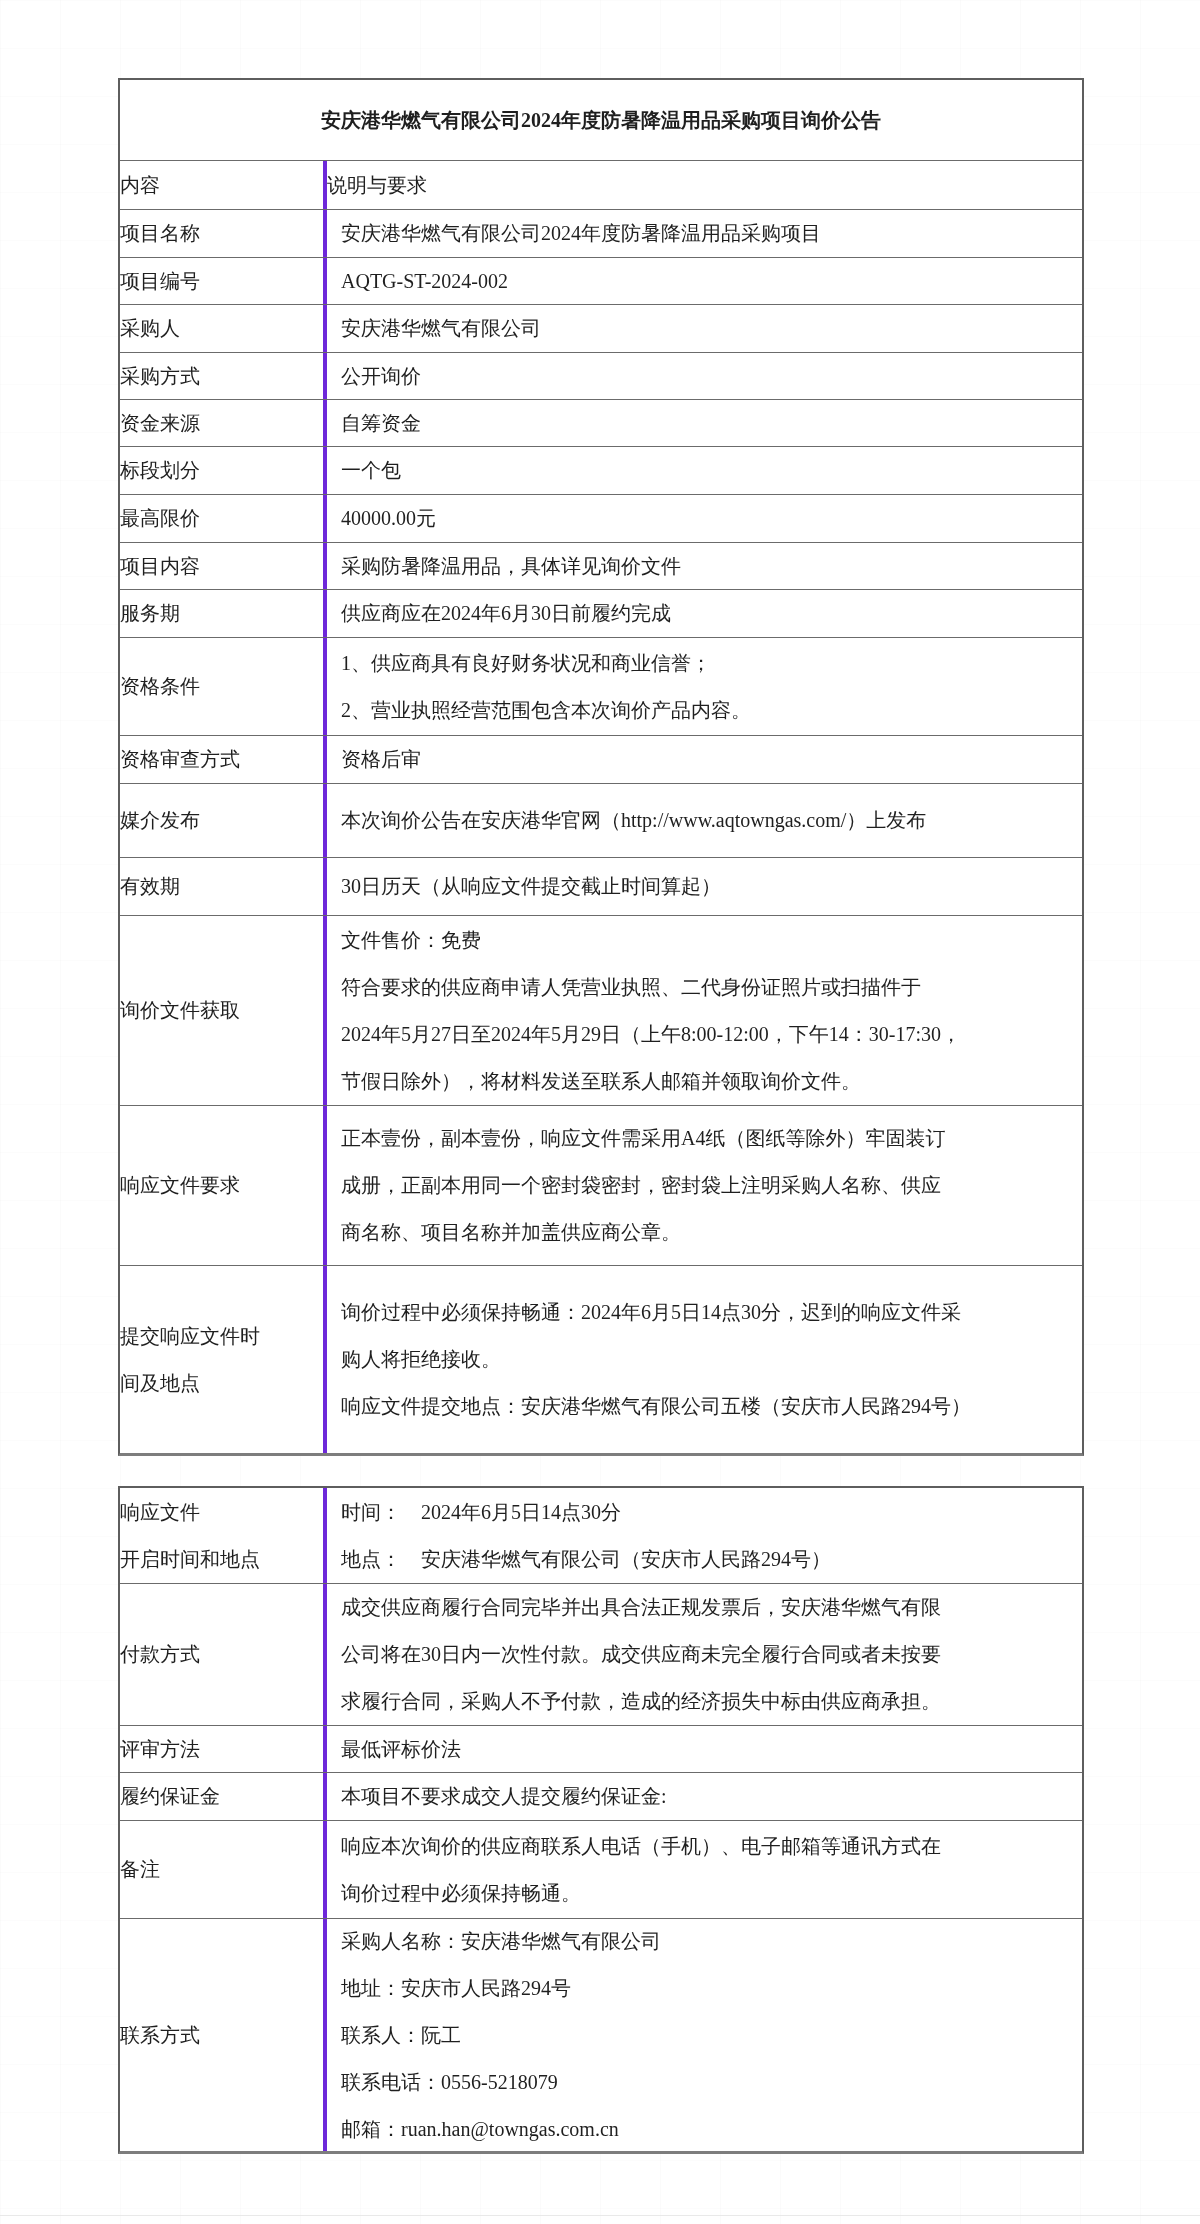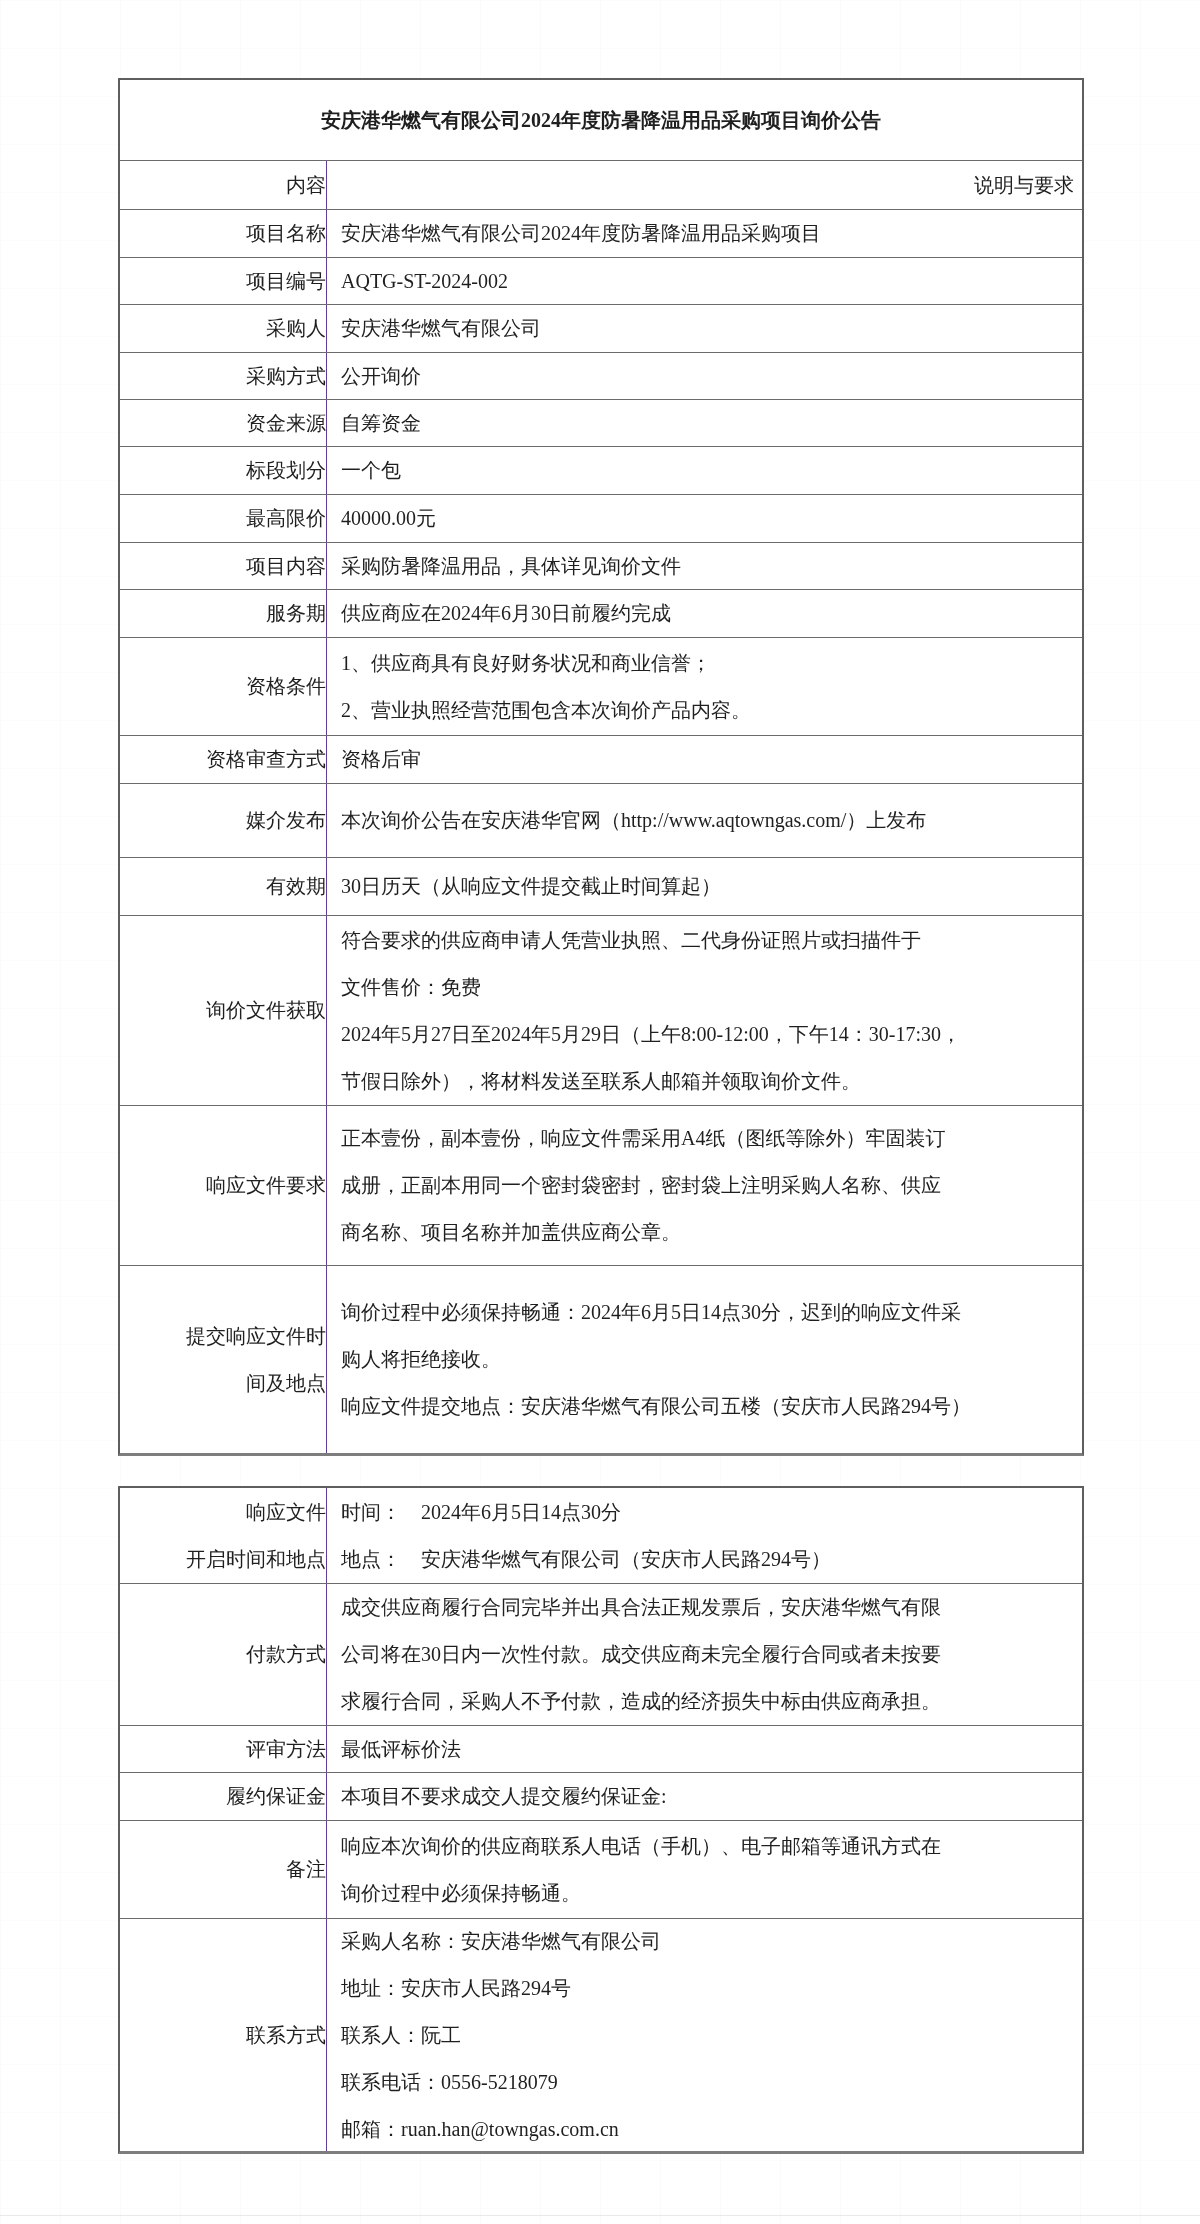--- a/index.html
+++ b/index.html
@@ -23,33 +23,33 @@
     border: 2px solid #5e5e5e;
     border-bottom: 3px solid #7d7d7d;
     background: #ffffff;
   }
   .tbl1 { top: 78px; }
   .tbl2 { top: 1486px; }
   .row { display: flex; border-top: 1px solid #6b6b6b; }
   .tbl .row:first-child { border-top: 0; }
   .lab {
     flex: 0 0 207px; width: 207px;
-    border-right: 1px solid #6d28d9;
+    border-right: 4px solid #6d28d9;
     display: flex; flex-direction: column;
-    justify-content: center; align-items: flex-end;
+    justify-content: center; align-items: flex-start;
     text-align: center;
   }
   .val {
     flex: 1 1 auto;
     display: flex; flex-direction: column;
     justify-content: center;
     padding: 0 8px 0 14px;
     overflow: hidden;
   }
-  .val.center { align-items: flex-end; padding-left: 0; text-align: center; }
+  .val.center { align-items: flex-start; padding-left: 0; text-align: center; }
   .ln {
     font-size: 20px;
     line-height: 47px; height: 47px;
     white-space: nowrap;
   }
   .title-row { justify-content: center; align-items: center; }
   .title {
     width: 100%;
     text-align: center;
     font-size: 20px;
@@ -199,22 +199,22 @@
       <div class="val">
         <div class="ln">30日历天（从响应文件提交截止时间算起）</div>
       </div>
     </div>
 
     <div class="row" style="height:190px">
       <div class="lab">
         <div class="ln">询价文件获取</div>
       </div>
       <div class="val">
+        <div class="ln">文件售价：免费</div>
         <div class="ln">符合要求的供应商申请人凭营业执照、二代身份证照片或扫描件于</div>
-        <div class="ln">文件售价：免费</div>
         <div class="ln">2024年5月27日至2024年5月29日（上午8:00-12:00，下午14：30-17:30，</div>
         <div class="ln">节假日除外），将材料发送至联系人邮箱并领取询价文件。</div>
       </div>
     </div>
 
     <div class="row" style="height:160px">
       <div class="lab">
         <div class="ln">响应文件要求</div>
       </div>
       <div class="val">

